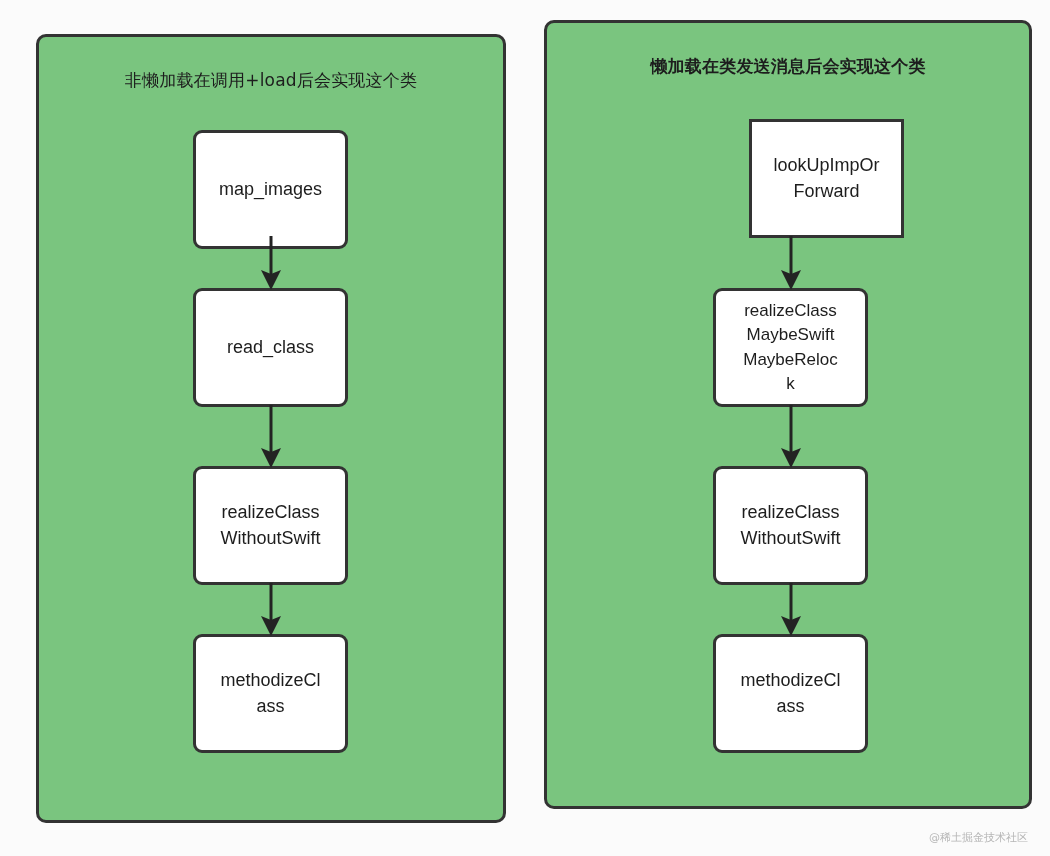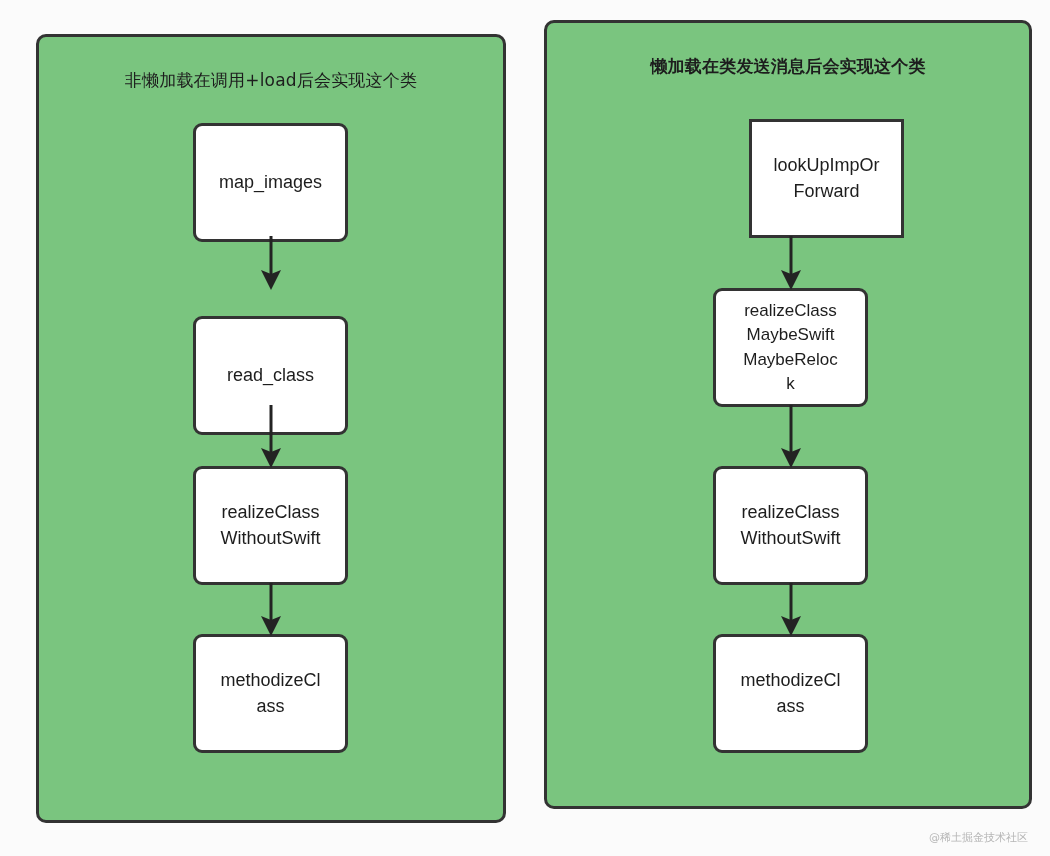--- a/index.html
+++ b/index.html
@@ -113,25 +113,25 @@
 </style>
 </head>
 <body>
 
 <div id="canvas">
 
   <div class="panel rounded" id="panel-left">
     <div class="panel-title">非懒加载在调用+load后会实现这个类</div>
   </div>
 
-  <div class="node rounded" style="left:193px; top:123px; width:155px; height:119px;">
+  <div class="node rounded" style="left:193px; top:130px; width:155px; height:119px;">
     <span class="node-text">map_images</span>
   </div>
 
-  <div class="node rounded" style="left:193px; top:288px; width:155px; height:119px;margin-top:28px;">
+  <div class="node rounded" style="left:193px; top:288px; width:155px; height:119px;">
     <span class="node-text">read_class</span>
   </div>
 
   <div class="node rounded" style="left:193px; top:466px; width:155px; height:119px;">
     <span class="node-text">realizeClass
 WithoutSwift</span>
   </div>
 
   <div class="node rounded" style="left:193px; top:634px; width:155px; height:119px;">
     <span class="node-text">methodizeCl

